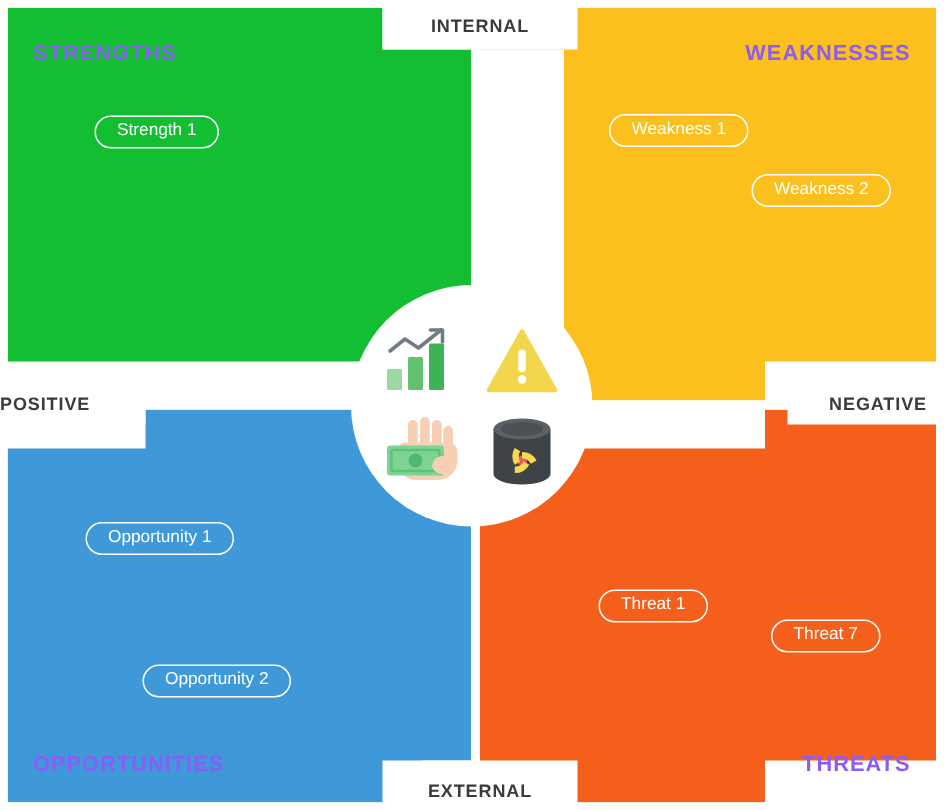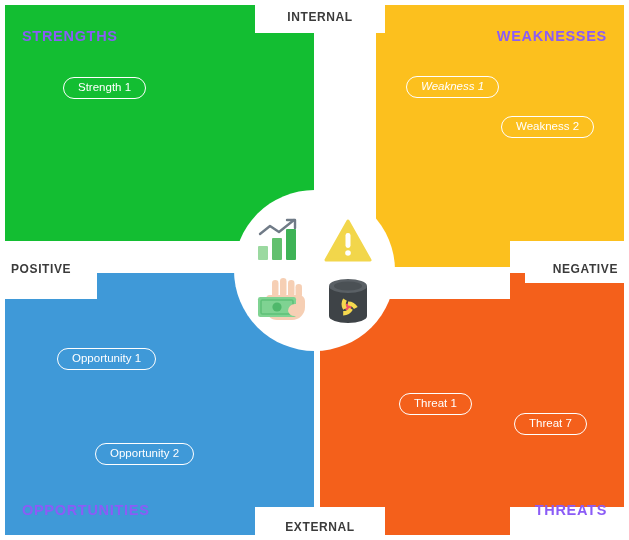--- a/index.html
+++ b/index.html
@@ -107,21 +107,20 @@
     justify-content: center;
   }
   .lbl-external {
     left: 255px; top: 507px;
     width: 130px; height: 40px;
     justify-content: center;
   }
   .lbl-positive {
     left: 0px; top: 255px;
     width: 97px; height: 28px;
-    padding-left: 11px;
     box-sizing: border-box;
   }
   .lbl-negative {
     right: 0px; top: 255px;
     width: 104px; height: 28px;
     justify-content: flex-end;
     padding-right: 11px;
     box-sizing: border-box;
   }
 
@@ -149,21 +148,21 @@
     font-size: 11.5px;
     line-height: 1;
     padding: 4px 14px;
     white-space: nowrap;
     z-index: 4;
     background: transparent;
   }
 
   .p-s1 { left: 63px;  top: 77px; }
   .p-s2 { left: 95px;  top: 165px; }
-  .p-w1 { left: 406px; top: 76px; font-style: italic; }
+  .p-w1 { left: 406px; top: 76px; }
   .p-w2 { left: 501px; top: 116px; }
   .p-o1 { left: 57px;  top: 348px; }
   .p-o2 { left: 95px;  top: 443px; }
   .p-t1 { left: 399px; top: 393px; }
   .p-t2 { left: 514px; top: 413px; }
 </style>
 </head>
 <body>
 
 <div id="swot-canvas">

